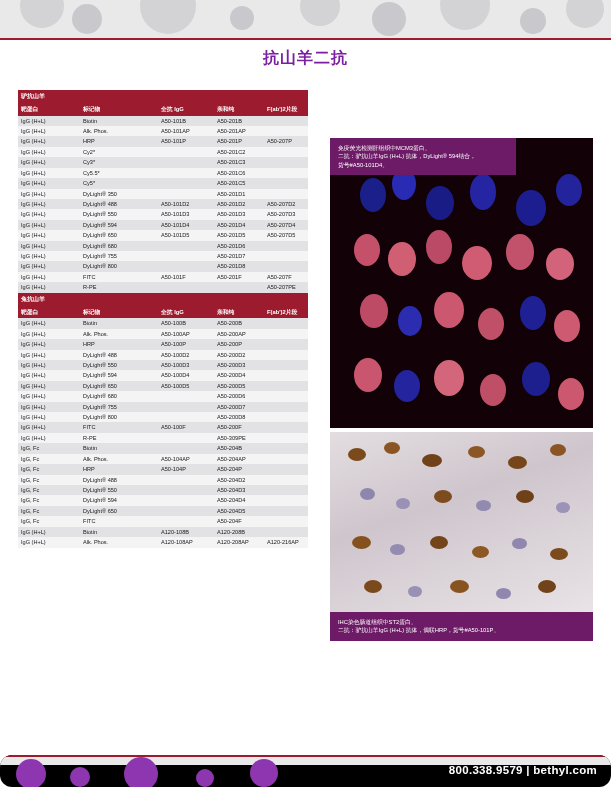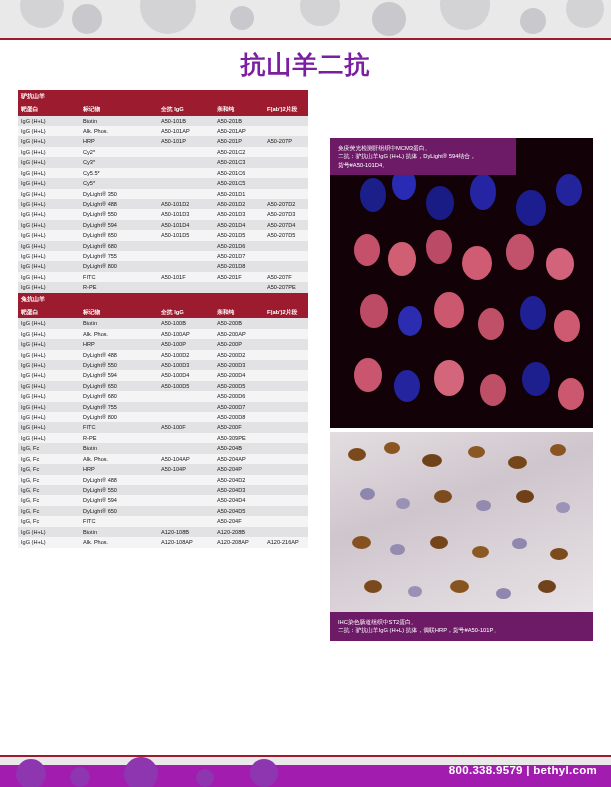--- a/index.html
+++ b/index.html
@@ -21,21 +21,21 @@
     background:#d3d3d6;
   }
   .topband .blob.b2{background:#c9c9cd;}
   .topband .rule{
     position:absolute;left:0;top:38px;width:611px;height:2px;background:#9c1b2e;
   }
   
   .page-title{
     position:absolute;left:0;top:48px;width:611px;
     text-align:center;
-    font-size:25px;font-weight:bold;color:#7b1fa2;
+    font-size:16px;font-weight:bold;color:#7b1fa2;
     letter-spacing:1px;
   }
   
   .table-wrap{
     position:absolute;left:18px;top:90px;width:290px;
   }
   table{
     border-collapse:collapse;width:290px;table-layout:fixed;
   }
   td,th{
@@ -83,22 +83,23 @@
   }
   .cap-if{left:330px;top:138px;width:186px;}
   .cap-ihc{left:330px;top:612px;width:263px;}
   
   .nuc{position:absolute;border-radius:50%;}
   
   .ihc-cell{position:absolute;border-radius:50%;}
   
   .footer{
     position:absolute;left:0;top:755px;width:611px;height:32px;
-    background:#a21caf;
+    background:#000000;
     overflow:hidden;
+    border-radius:12px;
   }
   .footer .fblob{position:absolute;border-radius:50%;background:#8d36b0;}
   .footer .ftext{
     position:absolute;right:14px;top:9px;
     color:#ffffff;font-size:11.5px;font-weight:bold;letter-spacing:.3px;
   }
   .footer .rule{position:absolute;left:0;top:0;width:611px;height:2px;background:#9c1b2e;}
   .footer .greyband{position:absolute;left:0;top:2px;width:611px;height:8px;background:#e9e9ea;}
 </style>
 </head>

